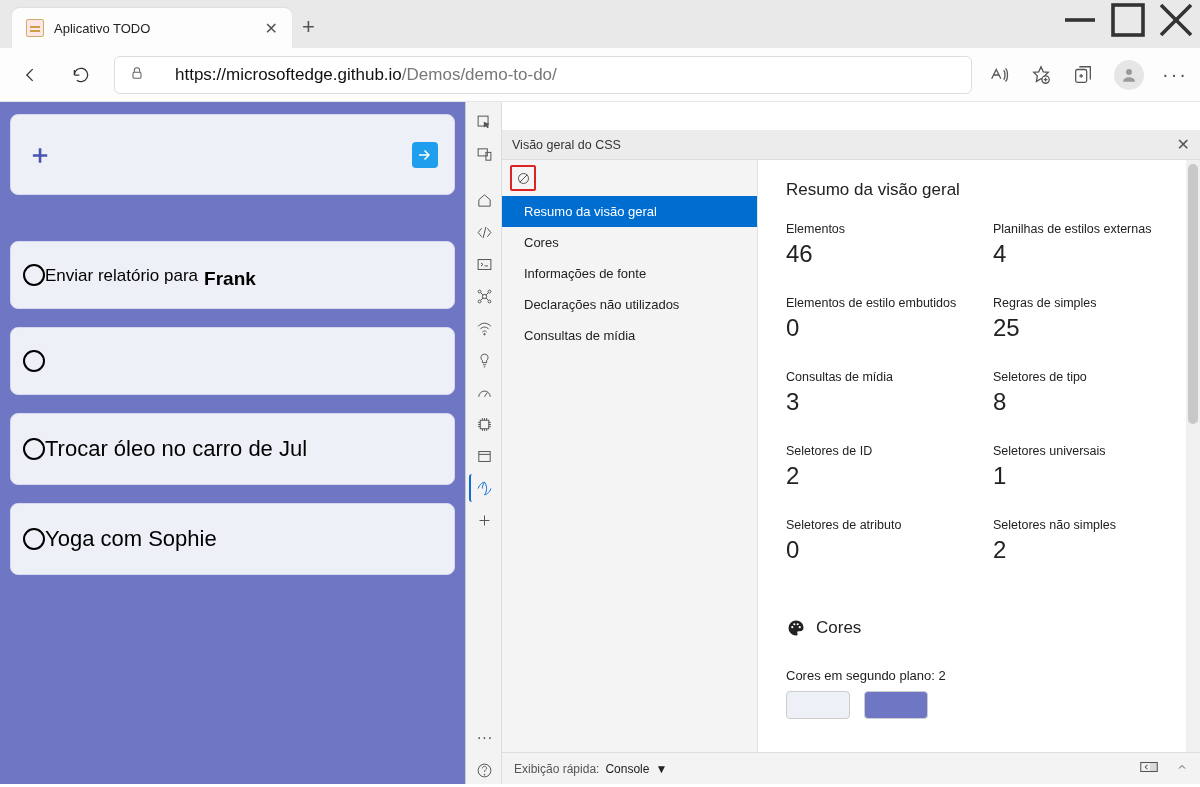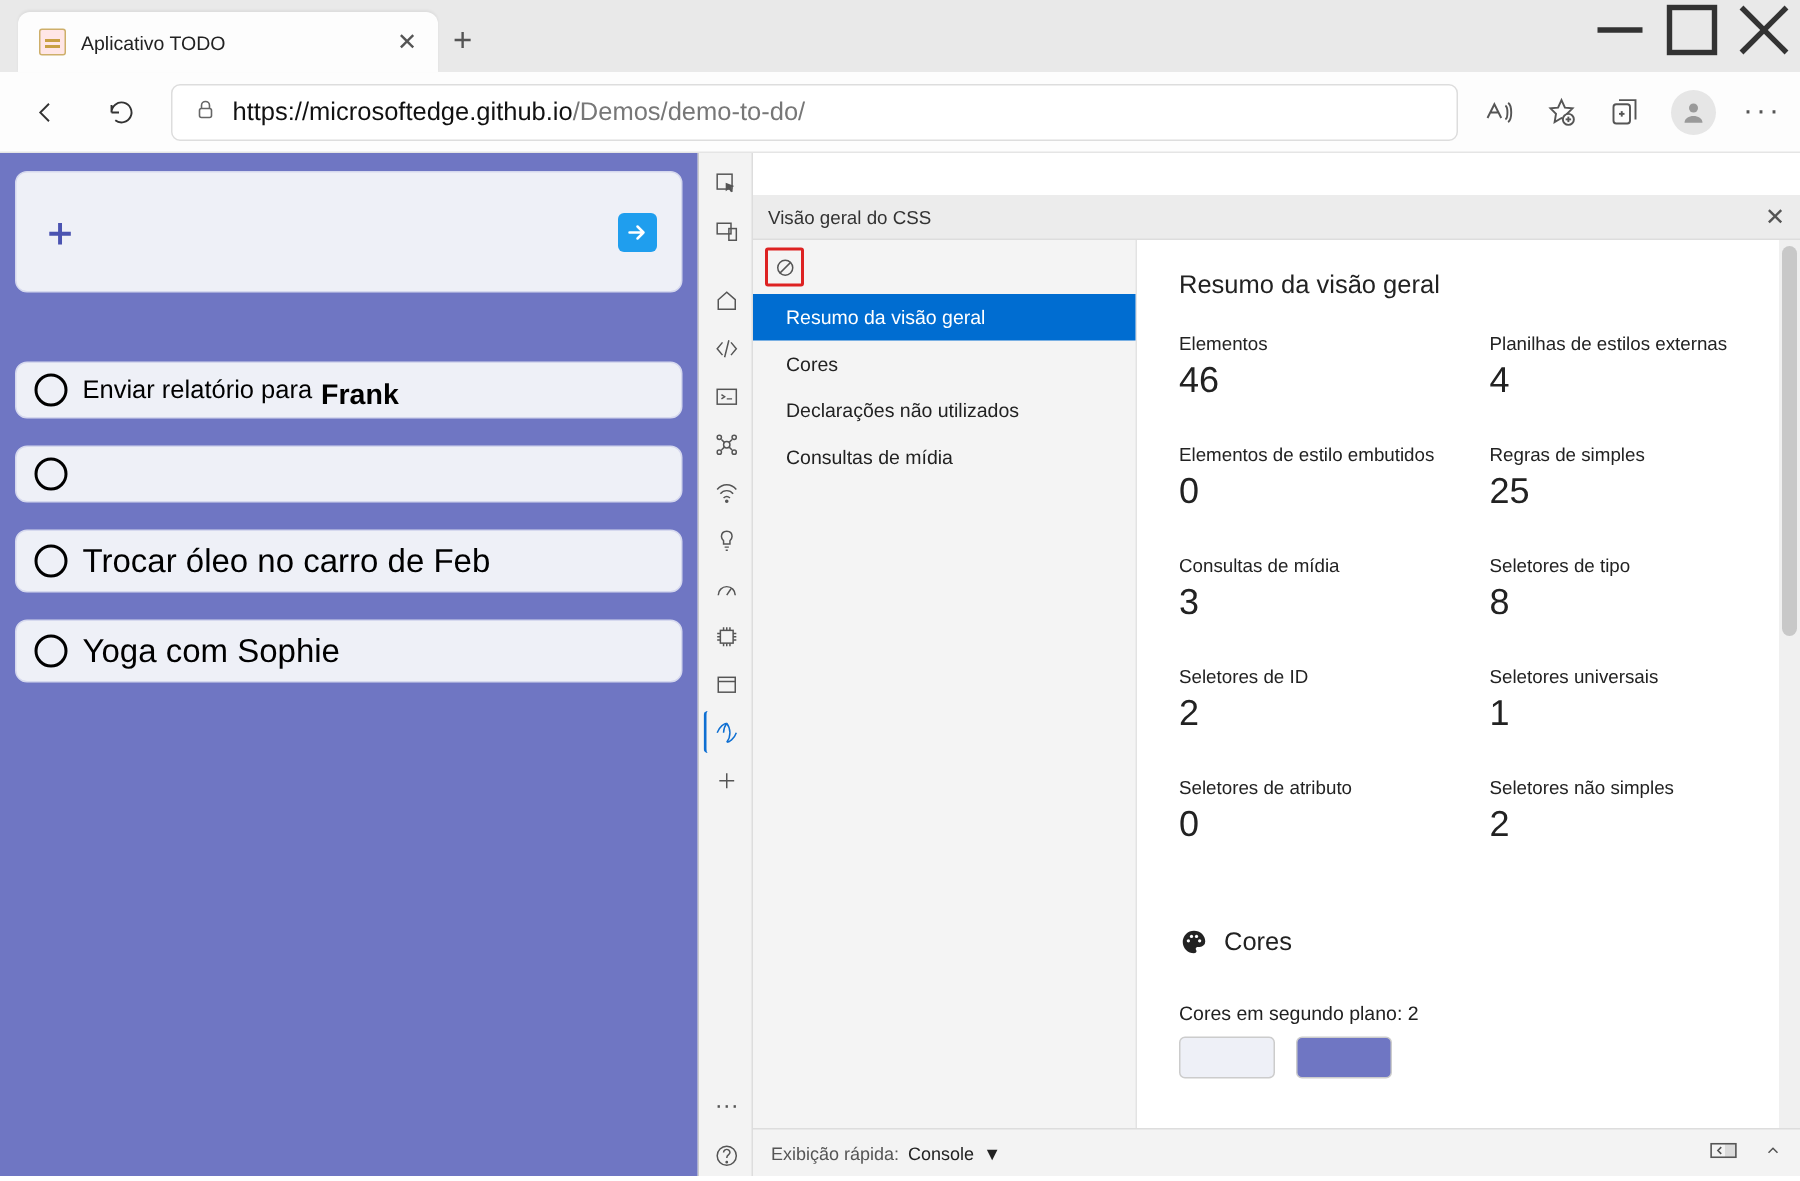--- a/index.html
+++ b/index.html
@@ -11,36 +11,36 @@
   .tab-icon::after { content:""; position:absolute; left:3px; right:3px; top:6px; height:2px; background:#c9a044; box-shadow:0 4px 0 #c9a044;}
   .tab-title { font-size:13px; color:#222;}
   .tab-close { margin-left:auto; font-size:16px; color:#555;}
   .newtab { margin-left:10px; margin-top:14px; font-size:22px; color:#555; font-weight:300;}
   .win-ctrl { margin-left:auto; display:flex;}
   .win-btn { width:48px; height:40px; display:flex; align-items:center; justify-content:center; color:#333; font-size:14px;}
   
   .addrbar { height:54px; background:#fdfdfd; display:flex; align-items:center; padding:0 14px; gap:16px; border-bottom:1px solid #e5e5e5;}
   .nav-btn { width:34px; height:34px; display:flex; align-items:center; justify-content:center; color:#333;}
   .nav-btn svg { width:20px; height:20px; stroke:#333; fill:none; stroke-width:1.5;}
-  .urlbox { flex:1; height:38px; border:1px solid #ddd; border-radius:6px; background:#fff; display:flex; align-items:center; padding:0 14px; gap:10px;}
+  .urlbox { flex:1; height:38px; border:1px solid #ddd; border-radius:6px; background:#fff; display:flex; align-items:center; padding:0 14px; gap:30px;}
   .lock-icon { color:#666;}
   .url { font-size:17px; color:#111;}
   .url .path { color:#777;}
   .addr-icons { display:flex; align-items:center; gap:20px; color:#555;}
   .addr-icons .icn { width:22px; height:22px; display:flex; align-items:center; justify-content:center;}
   .avatar { width:30px;height:30px;border-radius:50%;background:#e6e6e6; display:flex; align-items:center; justify-content:center;}
   
   .workspace { display:flex; height:calc(787px - 48px - 54px - 3px);}
   
   .page-panel { width:465px; background:#6f76c3; padding:12px 10px; overflow:hidden; position:relative;}
   .add-card { background:#eef0f7; border:1px solid #d5d8ee; border-radius:8px; padding:22px 16px; display:flex; align-items:center; justify-content:space-between;}
   .plus { color:#4a53b1; font-size:26px; font-weight:700;}
   .arrow-btn { width:26px; height:26px; border-radius:4px; background:#1f9eee; display:flex; align-items:center; justify-content:center; color:#fff;}
   .arrow-btn svg { width:16px; height:16px; fill:#fff;}
-  .todo { background:#eef0f7; border:1px solid #d5d8ee; border-radius:8px; margin-top:18px; padding:7px 12px; display:flex; align-items:center; gap:10px;}
+  .todo { background:#eef0f7; border:1px solid #d5d8ee; border-radius:8px; margin-top:18px; padding:22px 12px; display:flex; align-items:center; gap:0;}
   .circle { width:22px; height:22px; border:2.2px solid #000; border-radius:50%; flex:none;}
   .todo-text { font-size:17px; color:#000; white-space:nowrap; display:flex; align-items:baseline; gap:6px;}
   .todo.big .todo-text { font-size:25px;}
   .todo.med .todo-text { font-size:22px;}
   .frank { font-weight:600; position:relative; top:4px; font-size:19px;}
   
   .devtools { flex:1; display:flex; flex-direction:column; border-left:1px solid #ccc;}
   .dt-body { flex:1; display:flex; min-height:0;}
   .dt-iconbar { width:36px; background:#f3f3f3; border-right:1px solid #ddd; display:flex; flex-direction:column; align-items:center; padding-top:6px; gap:4px;}
   .dt-ic { width:30px; height:28px; display:flex; align-items:center; justify-content:center; color:#555; border-left:2px solid transparent; border-radius:3px;}
@@ -177,21 +177,21 @@
       <span class="todo-text">
         <span>Enviar relatório para</span>
         <span class="frank">Frank</span>
       </span>
     </div>
     <div class="todo big">
       <span class="circle"></span>
     </div>
     <div class="todo med">
       <span class="circle"></span>
-      <span class="todo-text">Trocar óleo no carro de Feb</span>
+      <span class="todo-text">Trocar óleo no carro de Jul</span>
     </div>
     <div class="todo med">
       <span class="circle"></span>
       <span class="todo-text">Yoga com Sophie</span>
     </div>
   </div>
 
   <div class="devtools">
     <div class="dt-body">
 
@@ -297,20 +297,21 @@
             <div class="clear-row">
               <div class="clear-btn-box">
                 <svg viewBox="0 0 24 24">
                     <circle cx="12" cy="12" r="8"></circle>
                     <line x1="6" y1="18" x2="18" y2="6"></line>
                   </svg>
               </div>
             </div>
             <div class="tree-item selected">Resumo da visão geral</div>
             <div class="tree-item">Cores</div>
+            <div class="tree-item">Informações de fonte</div>
             <div class="tree-item">Declarações não utilizados</div>
             <div class="tree-item">Consultas de mídia</div>
           </div>
 
           <div class="dt-content">
             <div class="dt-scroller">
                 <div class="dt-scroller-thumb"></div>
               </div>
             <div class="content-inner">
               <div class="section-title">Resumo da visão geral</div>

